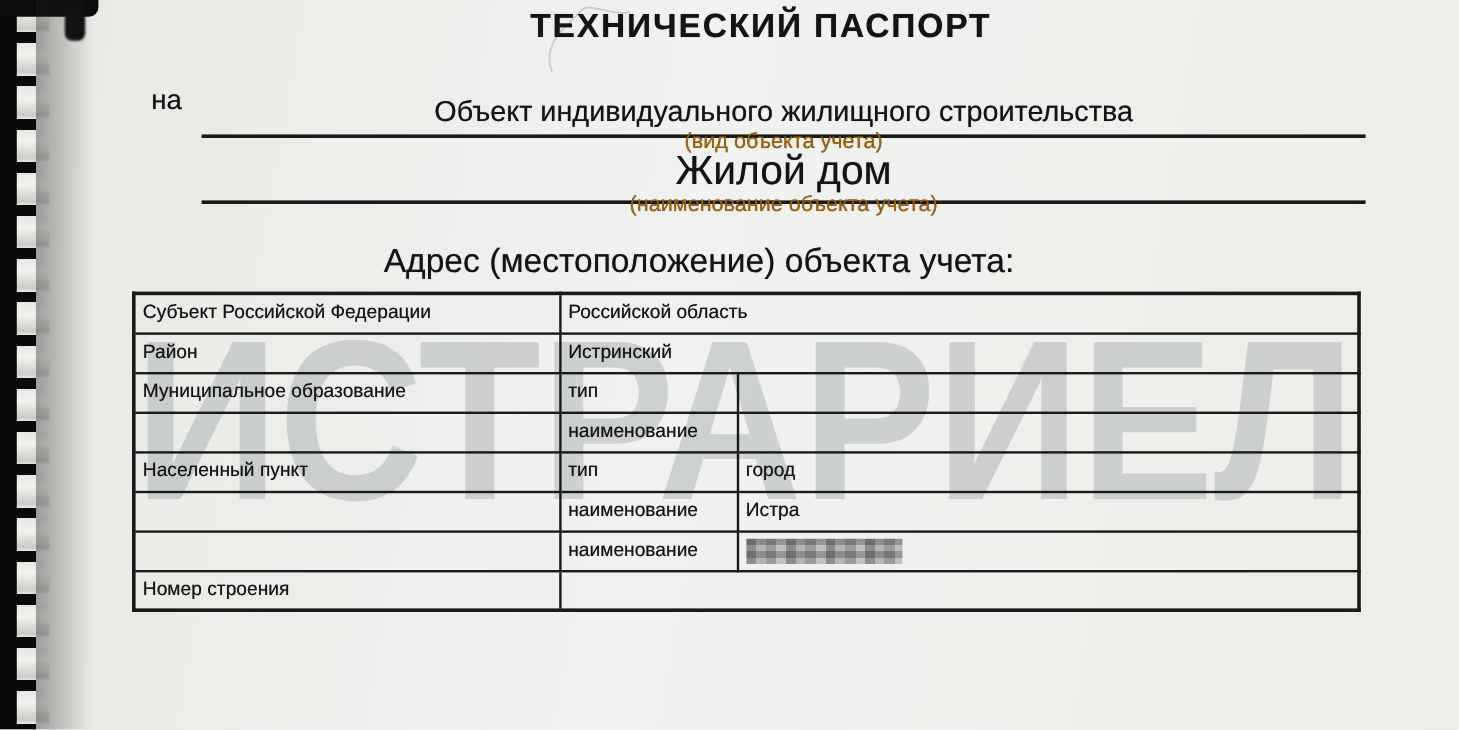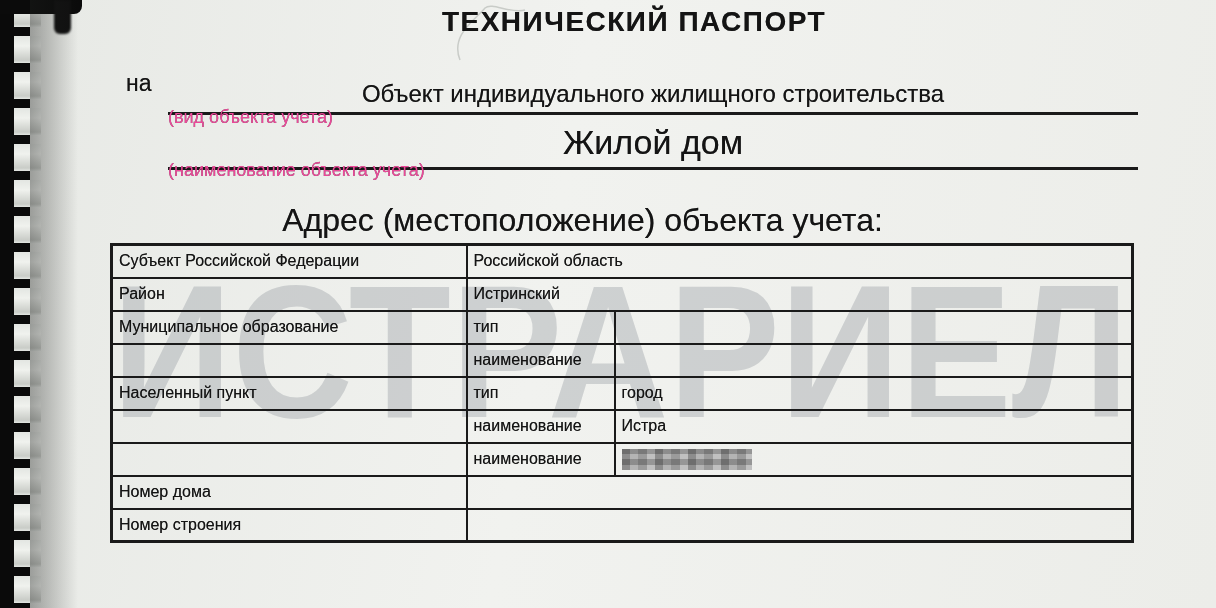--- a/index.html
+++ b/index.html
@@ -35,24 +35,24 @@
   .artifact{position:absolute;left:430px;top:0;pointer-events:none;}
 
   
   .title{position:absolute;left:26px;top:6px;width:1216px;text-align:center;
     font-size:28px;font-weight:bold;letter-spacing:1.5px;}
   .prep{position:absolute;left:126px;top:70px;font-size:23px;}
   .fill-line{position:absolute;left:168px;width:970px;border-bottom:3px solid var(--c-line);
     display:flex;align-items:flex-end;justify-content:center;}
   .line-kind{top:74px;height:41px;font-size:24px;padding-bottom:4px;}
   .line-name{top:130px;height:40px;font-size:34px;padding-bottom:5px;}
-  .caption{position:absolute;left:168px;width:970px;text-align:left;font-size:18px;color:#ec4899;}
+  .caption{position:absolute;left:168px;width:970px;text-align:center;font-size:18px;color:#a16207;}
   .caption-kind{top:107px;}
   .caption-name{top:160px;}
-  .address-heading{position:absolute;left:72px;top:202px;width:1021px;text-align:center;font-size:32px;}
+  .address-heading{position:absolute;left:72px;top:202px;width:1021px;text-align:center;font-size:28px;}
 
   
   .watermark{
     position:absolute;left:112px;top:256px;z-index:1;
     font-size:190px;font-weight:bold;line-height:1;white-space:nowrap;
     color:var(--c-watermark);opacity:.40;
     transform:scale(.88,1);transform-origin:left top;
     letter-spacing:0px;pointer-events:none;
   }
 
@@ -142,21 +142,17 @@
       <td></td>
       <td class="sub">наименование</td>
       <td>Истра</td>
     </tr>
     <tr>
       <td></td>
       <td class="sub">наименование</td>
       <td><span class="redaction-block"></span></td>
     </tr>
     <tr>
-      <td>Номер дома</td>
-      <td colspan="2"></td>
-    </tr>
-    <tr>
       <td>Номер строения</td>
       <td colspan="2"></td>
     </tr>
   </tbody>
 </table>
 
 </body></html>

